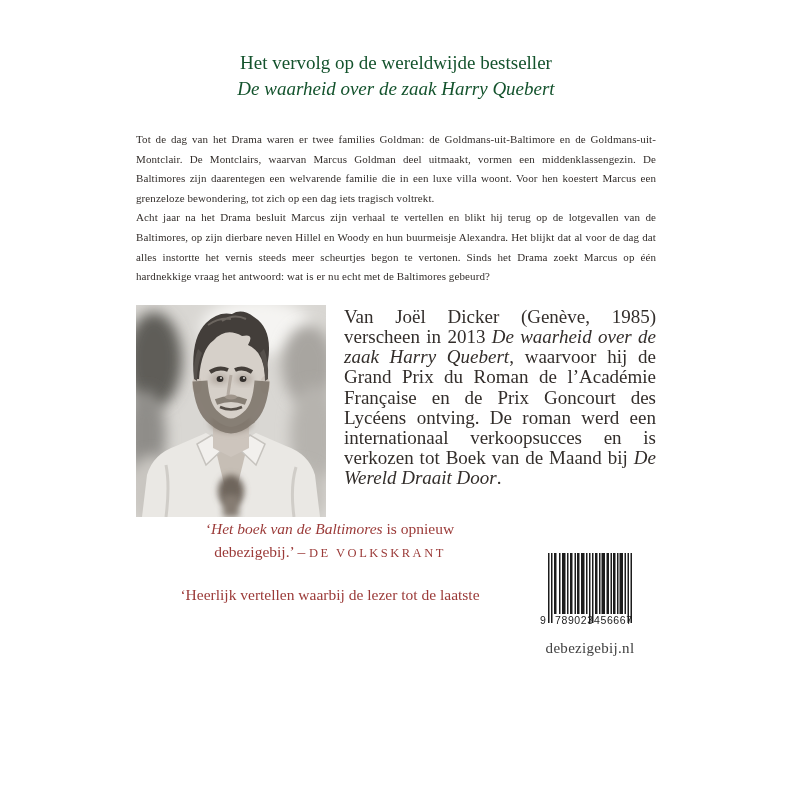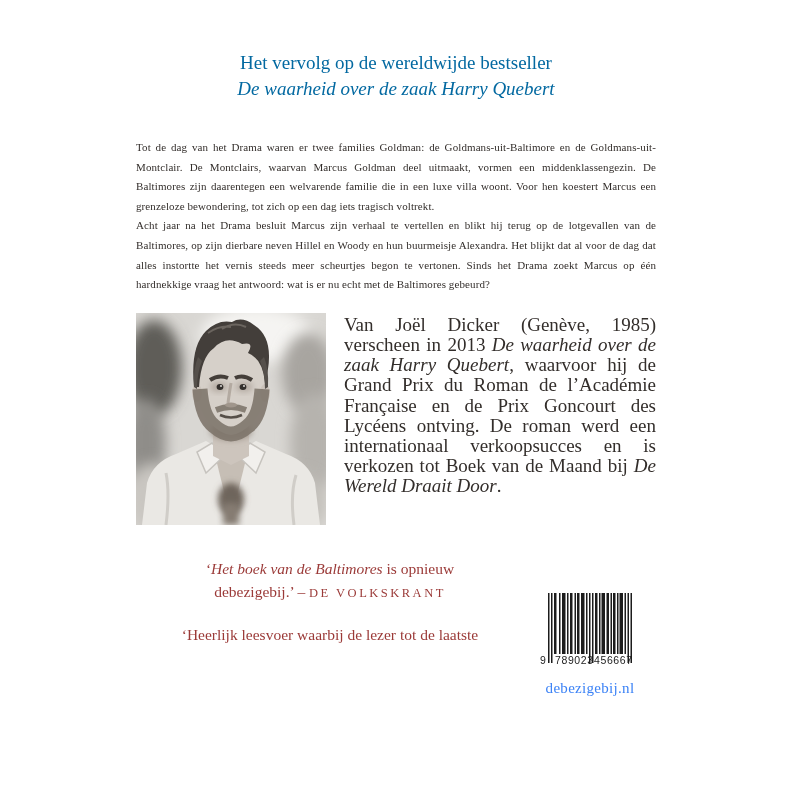--- a/index.html
+++ b/index.html
@@ -11,24 +11,24 @@
     color:#332e2b;
     overflow:hidden;
   }
   .content{
     width:520px;
     margin:0 auto;
     padding-top:50px;
   }
   .tagline-block{
     text-align:center;
-    color:#0369a1;
+    color:#14532d;
     font-size:19px;
     line-height:26px;
-    margin-bottom:36px;
+    margin-bottom:28px;
   }
   .tagline-line2{font-style:italic;}
   .synopsis{
     font-size:11px;
     line-height:19.6px;
     text-align:justify;
     letter-spacing:0.1px;
   }
   .synopsis p{margin:0;}
   .author-row{
@@ -46,21 +46,20 @@
   .bio{
     flex:1;
     font-size:19px;
     line-height:20.2px;
     text-align:justify;
     padding-top:2px;
   }
   .bio .it{font-style:italic;}
   .bottom-row{
     display:flex;
-    margin-top:32px;
   }
   .quotes{
     flex:1;
     text-align:center;
     color:#9b3a38;
   }
   .review1{
     font-size:15.5px;
     line-height:23px;
   }
@@ -85,21 +84,21 @@
     flex:0 0 132px;
     padding-top:36px;
     text-align:center;
   }
   .barcode-digits{
     font-family:"Liberation Sans", sans-serif;
   }
   .website{
     margin-top:3px;
     font-size:15px;
-    color:#3b82f6;
+    color:#404040;
     letter-spacing:0.3px;
   }
 </style>
 </head>
 <body>
 
 <div class="page">
   <div class="content">
 
     <div class="tagline-block">
@@ -182,21 +181,21 @@
       </div>
     </div>
 
     <div class="bottom-row">
       <div class="quotes">
         <div class="review1">
           <div><span>‘</span><span class="rev-italic">Het boek van de Baltimores</span><span> is opnieuw</span></div>
           <div><span>debezigebij.’ – </span><span class="source-line">DE VOLKSKRANT</span></div>
         </div>
         <div class="review2">
-          <div>‘Heerlijk leesvoer waarbij de lezer tot de laatste</div>
+          <div>‘Heerlijk vertellen waarbij de lezer tot de laatste</div>
         </div>
       </div>
       <div class="barcode-zone">
         <svg width="100" height="80" viewBox="0 0 100 80" xmlns="http://www.w3.org/2000/svg">
           <rect x="0" y="0" width="100" height="80" fill="#ffffff"></rect>
           <g fill="#1c1c1c">
 
             <rect x="8" y="0" width="1.5" height="70"></rect>
               <rect x="11" y="0" width="1.5" height="70"></rect>
 

